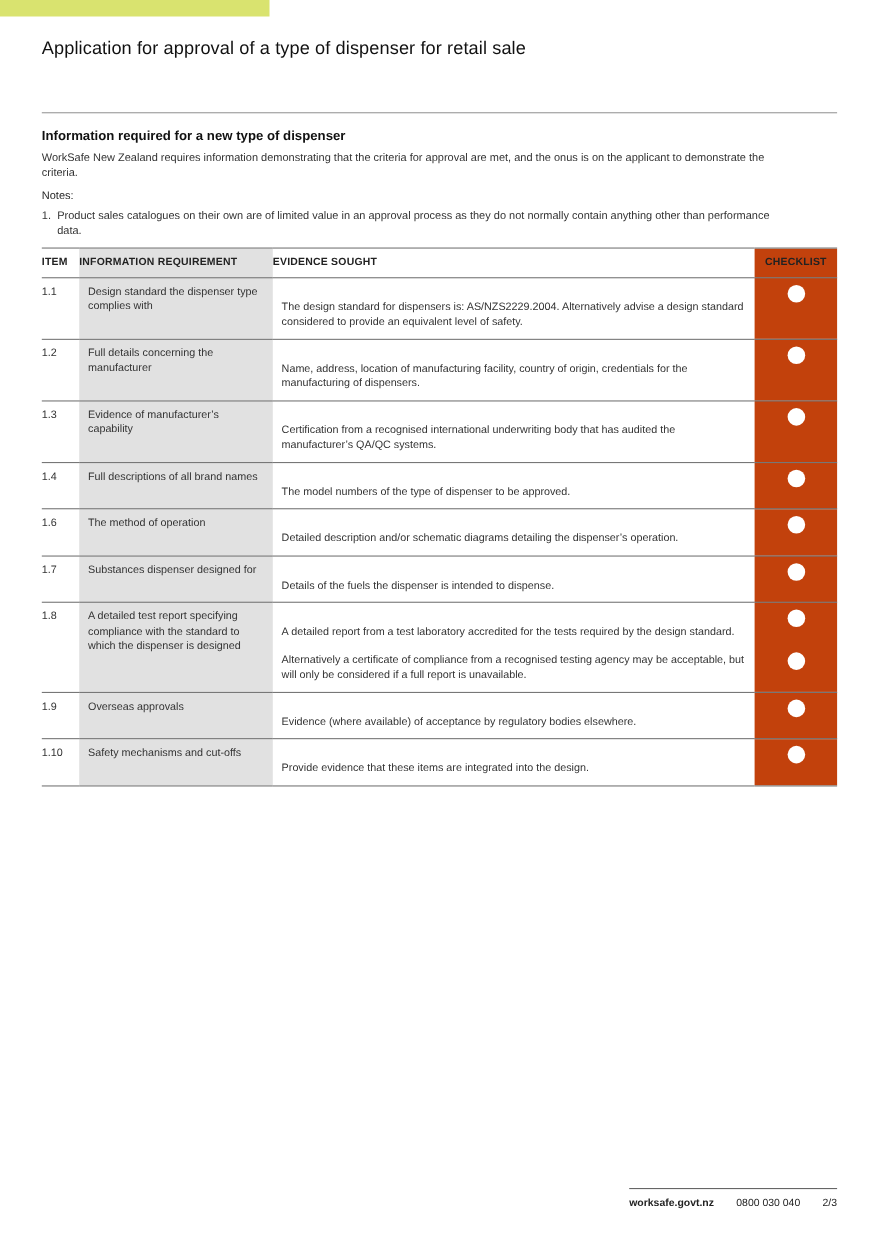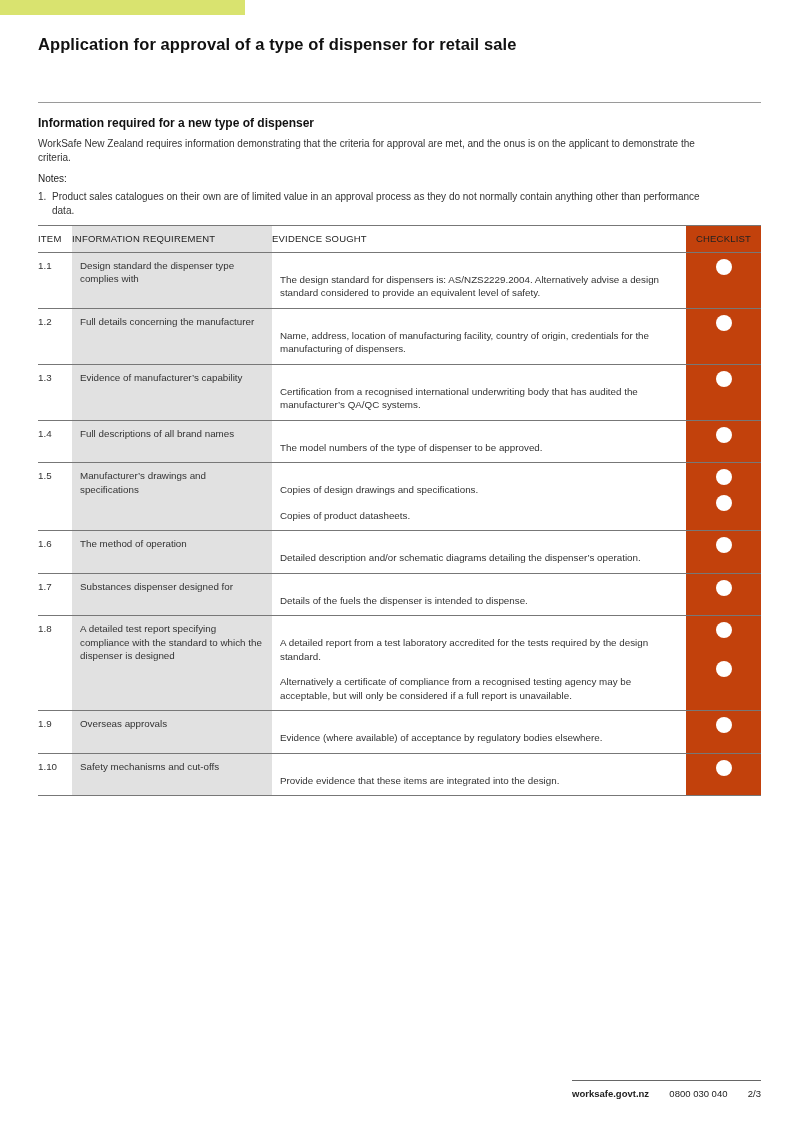--- a/index.html
+++ b/index.html
@@ -10,21 +10,21 @@
     color: #222222;
     overflow: hidden;
   }
   .accent-bar {
     position: absolute; left: 0; top: 0;
     width: 245px; height: 15px;
     background: #d9e36f;
   }
   .page-title {
     position: absolute; left: 38px; top: 35px;
-    font-size: 16.5px; font-weight: bold; color: #111111;
+    font-size: 16.5px; font-weight: normal; color: #111111;
     letter-spacing: 0.1px;
   }
   .title-rule {
     position: absolute; left: 38px; top: 102px;
     width: 723px; height: 1px; background: #9a9a9a;
   }
   .section-heading {
     position: absolute; left: 38px; top: 116px;
     font-size: 12px; font-weight: bold; color: #111111;
   }
@@ -50,28 +50,28 @@
     width: 723px;
     border-collapse: collapse;
     font-size: 9.8px; color: #333333;
   }
   .req-table th, .req-table td {
     text-align: left; vertical-align: top;
     border-bottom: 1.5px solid #777777;
   }
   .req-table thead th {
     border-top: 1.5px solid #777777;
-    font-weight: normal; color: #222222;
+    font-weight: bold; color: #222222;
     font-size: 9.5px; letter-spacing: 0.2px;
     padding: 6px 0 6px 0;
     height: 26px; vertical-align: middle;
   }
   .req-table thead th.col-item { padding-left: 0; }
   .col-item { width: 34px; padding: 6px 0 8px 0; }
-  .col-req { width: 200px; background: #e1e1e1; padding: 6px 8px 8px 8px; line-height: 13.5px; }
+  .col-req { width: 176px; background: #e1e1e1; padding: 6px 8px 8px 8px; line-height: 13.5px; }
   .col-ev { padding: 20px 8px 8px 8px; line-height: 13.5px; }
   .col-check { width: 75px; background: #c2410c; padding: 6px 0 6px 0; text-align: center !important; }
   .req-table td { line-height: 13.5px; margin-top: 22px; }
   .ev-para + .ev-para { margin-top: 12px; }
   .check-stack { display: flex; flex-direction: column; align-items: center; gap: 9px; }
   .check-circle {
     width: 16px; height: 16px; border-radius: 50%;
     background: #ffffff; display: inline-block;
     cursor: pointer;
   }
@@ -157,34 +157,20 @@
         <td class="col-ev">
           <div class="ev-para">The model numbers of the type of dispenser to be approved.</div>
         </td>
         <td class="col-check">
           <div class="check-stack">
             <span class="check-circle"></span>
           </div>
         </td>
       </tr>
       <tr>
-        <td class="col-item">1.5</td>
-        <td class="col-req">Manufacturer’s drawings and specifications</td>
-        <td class="col-ev">
-          <div class="ev-para">Copies of design drawings and specifications.</div>
-          <div class="ev-para">Copies of product datasheets.</div>
-        </td>
-        <td class="col-check">
-          <div class="check-stack">
-            <span class="check-circle"></span>
-            <span class="check-circle" style="margin-top: 1px;"></span>
-          </div>
-        </td>
-      </tr>
-      <tr>
         <td class="col-item">1.6</td>
         <td class="col-req">The method of operation</td>
         <td class="col-ev">
           <div class="ev-para">Detailed description and/or schematic diagrams detailing the dispenser’s operation.</div>
         </td>
         <td class="col-check">
           <div class="check-stack">
             <span class="check-circle"></span>
           </div>
         </td>

